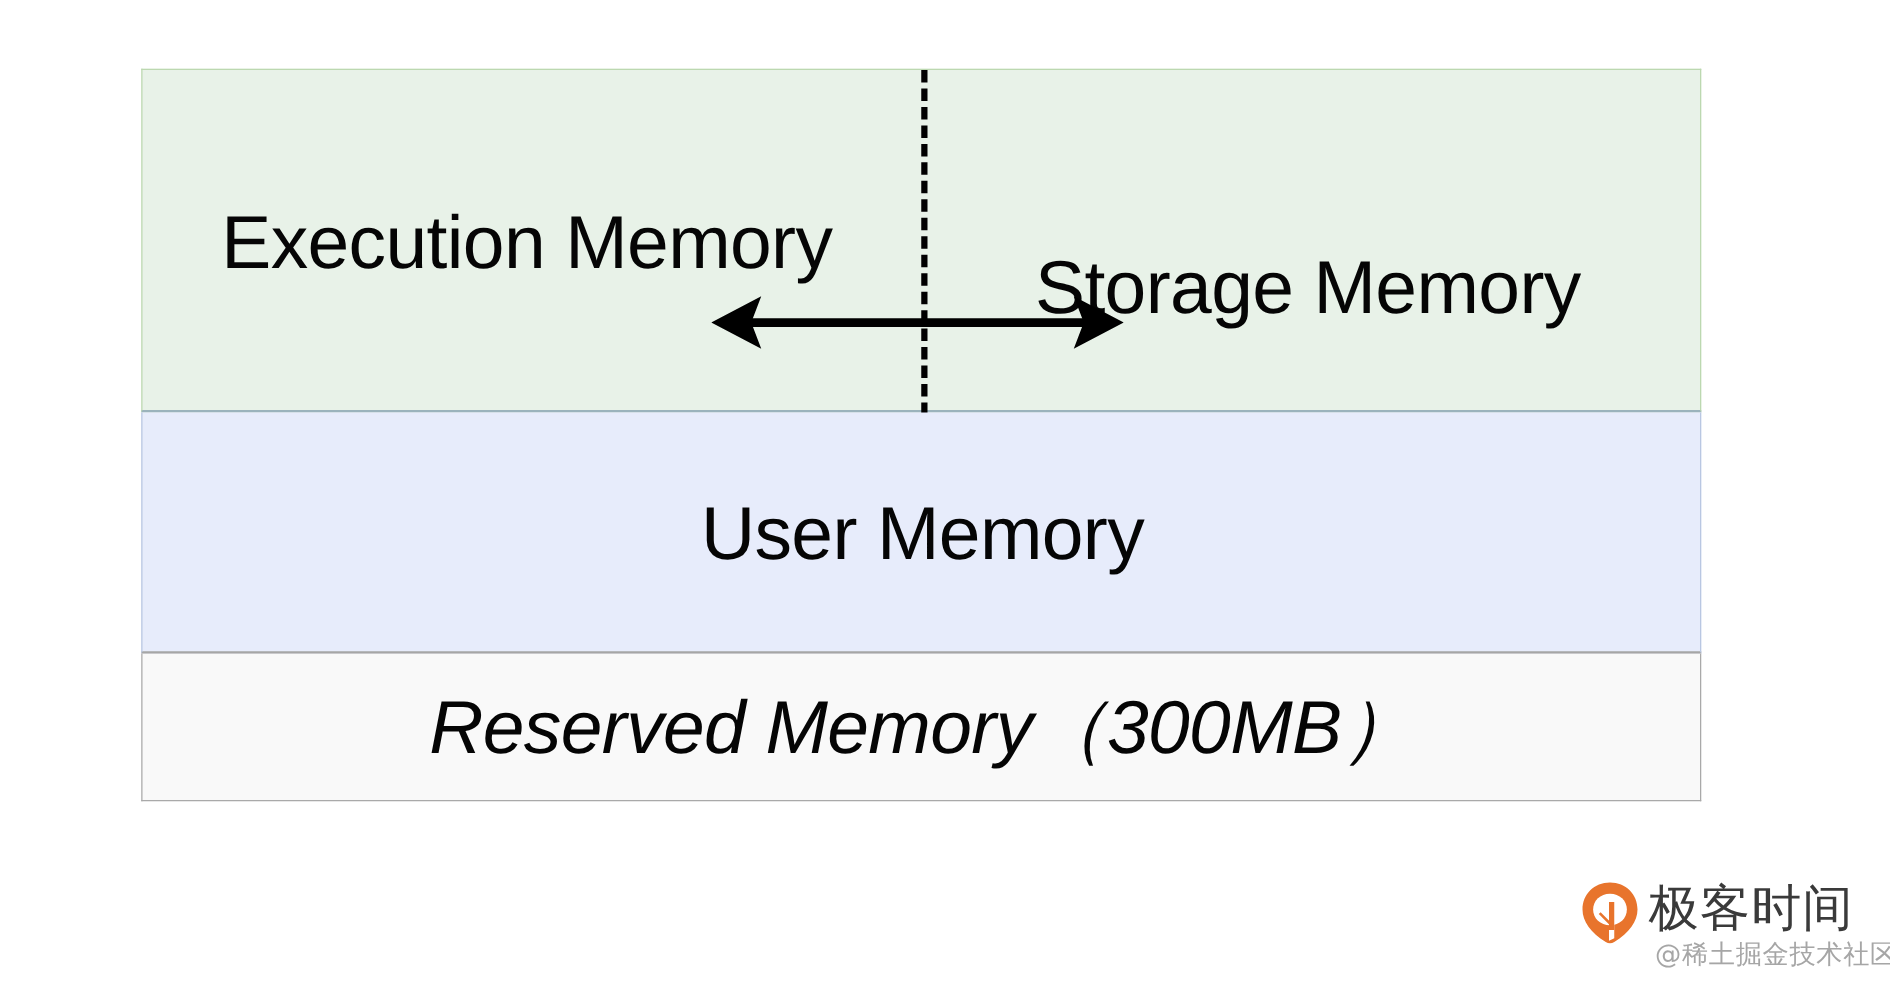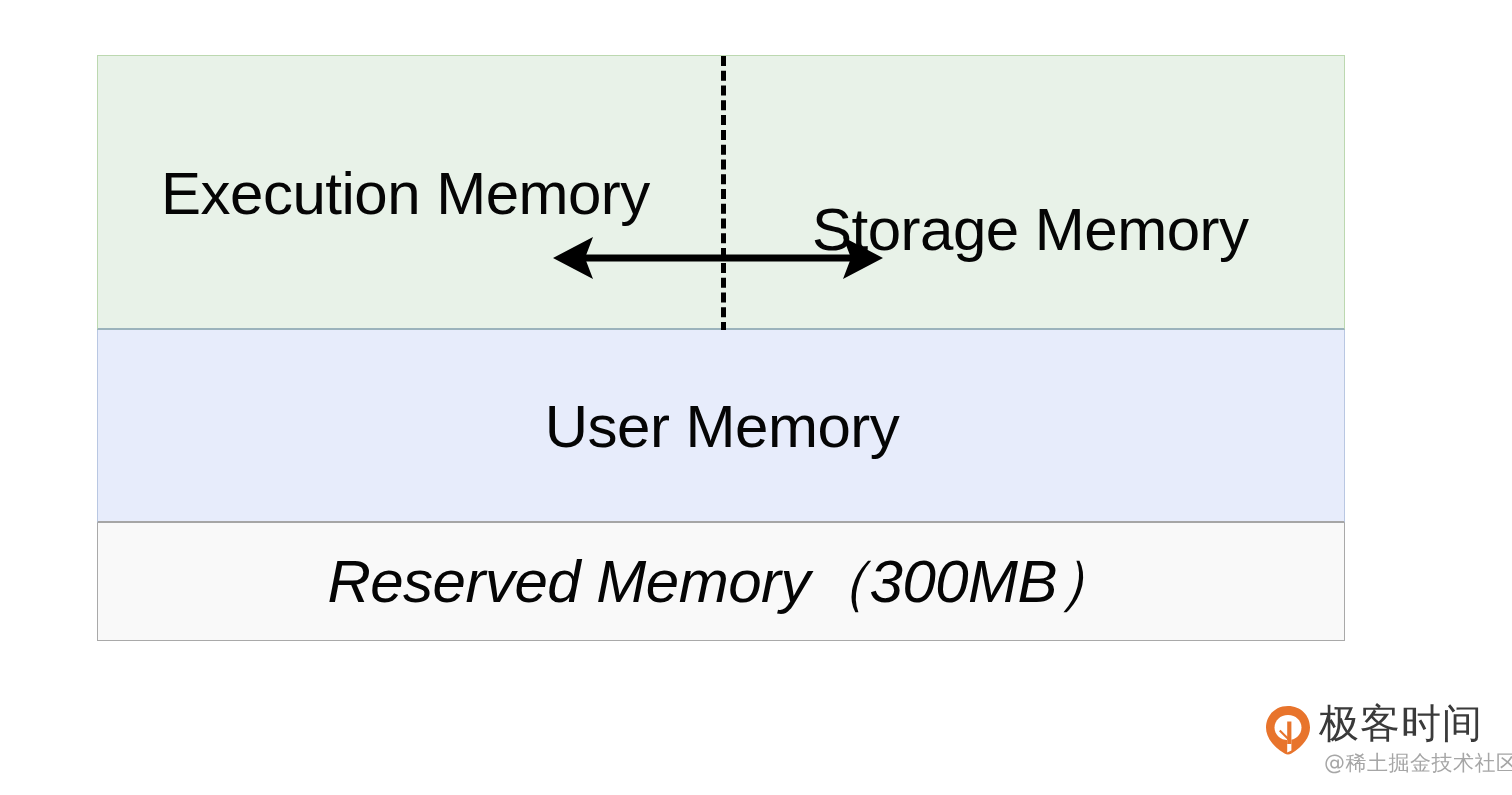--- a/index.html
+++ b/index.html
@@ -27,21 +27,21 @@
   .mem-stack {
     position: absolute;
     left: 97px;
     top: 55px;
     width: 1248px;
     height: 586px;
   }
 
   .mem-band {
     position: absolute;
-    left: 0;
+    left: 16px;
     box-sizing: border-box;
     width: 1248px;
     display: flex;
     align-items: center;
     justify-content: center;
   }
 
   .band-exec {
     top: 0;
     height: 275px;
@@ -157,21 +157,21 @@
   }
   .wm-title {
     position: absolute;
     left: 57px;
     top: 3px;
     font-size: 40px;
     line-height: 44px;
     color: #3a3a3a;
     letter-spacing: 1px;
     white-space: nowrap;
-    font-family: Liberation Mono, monospace;
+    font-family: Liberation Serif, serif;
   }
   .wm-sub {
     position: absolute;
     left: 62px;
     top: 49px;
     font-size: 21px;
     line-height: 24px;
     color: #a6a6a6;
     letter-spacing: 0.5px;
     white-space: nowrap;

